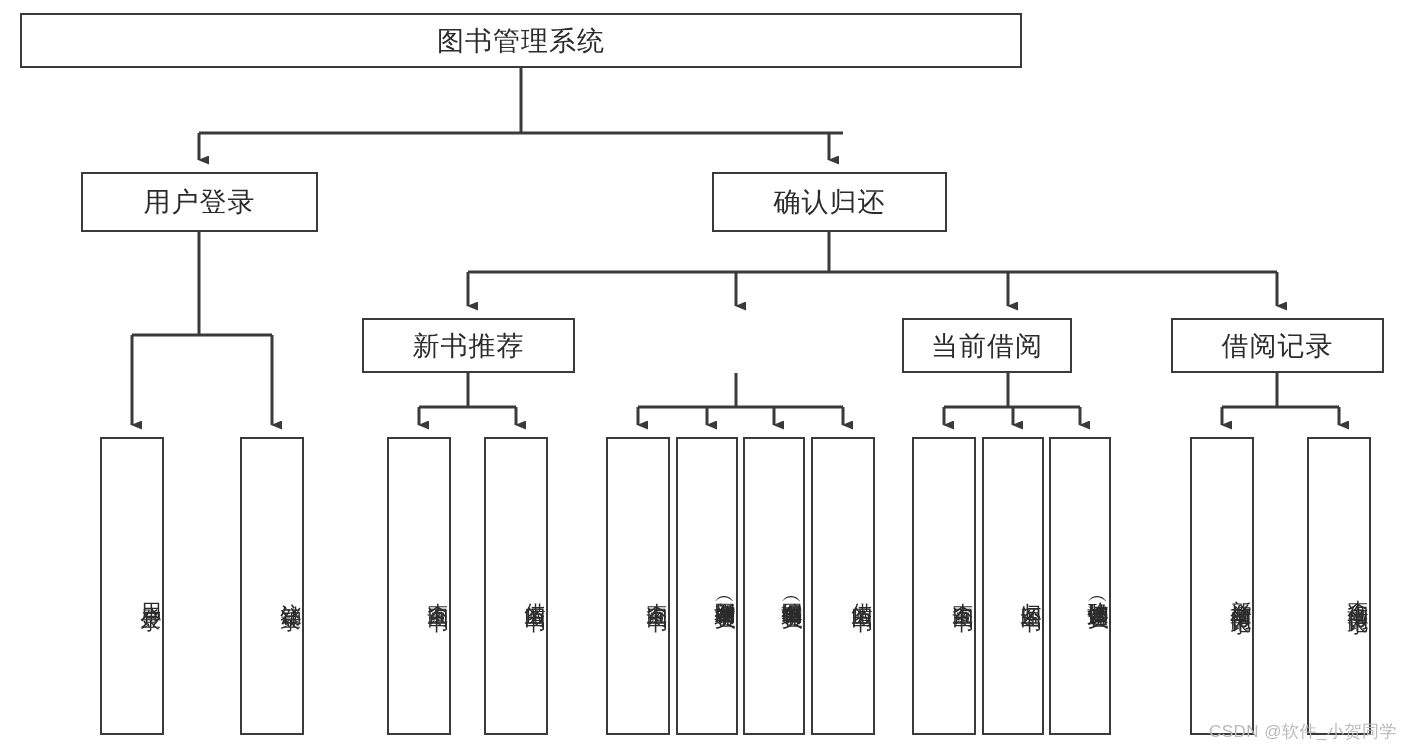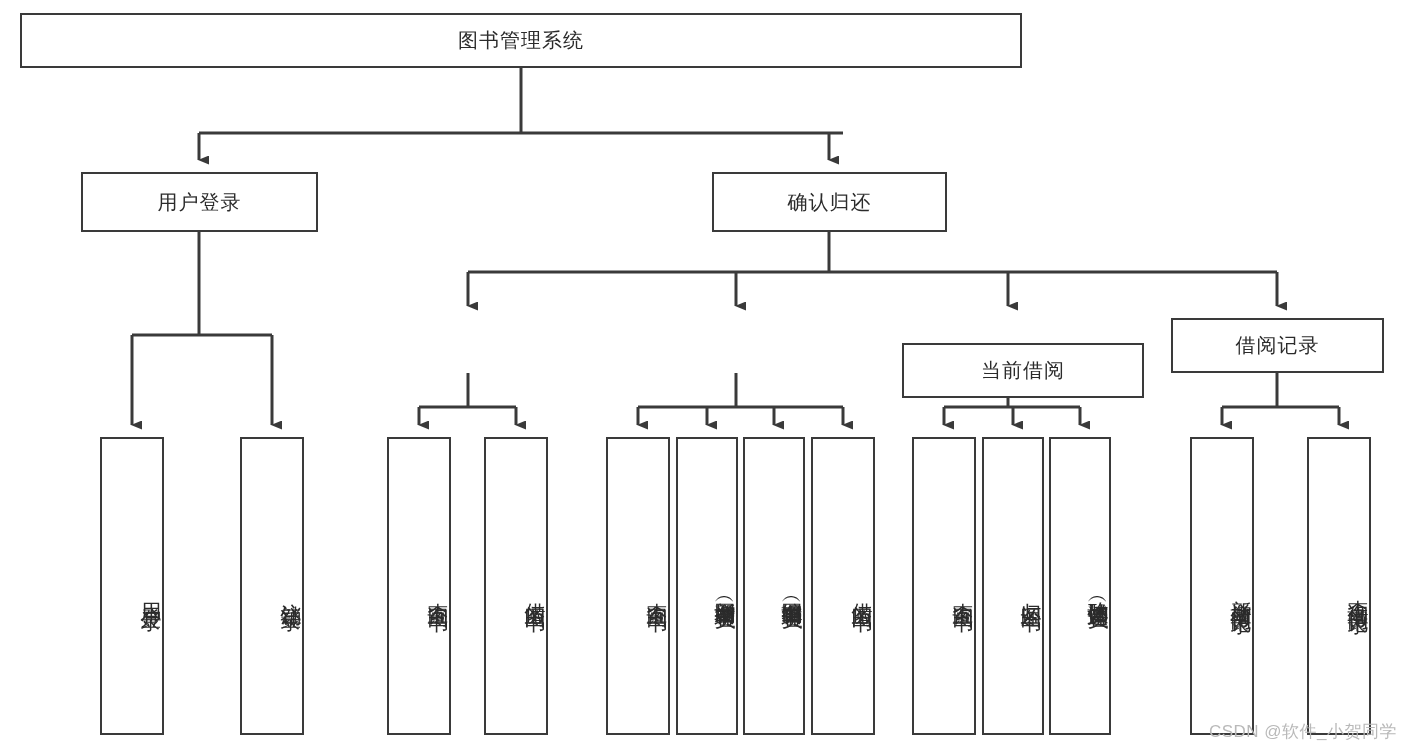--- a/index.html
+++ b/index.html
@@ -30,21 +30,21 @@
     position: absolute;
     box-sizing: border-box;
     border: 2px solid #3a3a3a;
     background: #ffffff;
     display: flex;
     align-items: center;
     justify-content: center;
     color: #2b2b2b;
   }
   .node-h {
-    font-size: 20px;
+    font-size: 27px;
     letter-spacing: 1px;
     white-space: nowrap;
   }
   .node-v {
     writing-mode: vertical-rl;
     text-orientation: upright;
     font-size: 21px;
     letter-spacing: 3px;
     line-height: 1;
     align-items: flex-start;
@@ -127,21 +127,24 @@
     <span>图书管理系统</span>
   </div>
 
   <div class="node-box node-h" style="left:81px;top:172px;width:237px;height:60px;">
     <span>用户登录</span>
   </div>
   <div class="node-box node-h" style="left:712px;top:172px;width:235px;height:60px;">
     <span>确认归还</span>
   </div>
 
-  <div class="node-box node-h" style="left:902px;top:318px;width:242px;height:55px;margin-top:25px;">
+  <div class="node-box node-h" style="left:362px;top:318px;width:213px;height:55px;">
+    <span>新书推荐</span>
+  </div>
+  <div class="node-box node-h" style="left:902px;top:318px;width:170px;height:55px;">
     <span>当前借阅</span>
   </div>
   <div class="node-box node-h" style="left:1171px;top:318px;width:213px;height:55px;">
     <span>借阅记录</span>
   </div>
 
   <div class="node-box node-v" style="left:100px;top:437px;width:64px;height:298px;">
     <span>用户登录</span>
   </div>
   <div class="node-box node-v" style="left:240px;top:437px;width:64px;height:298px;">

